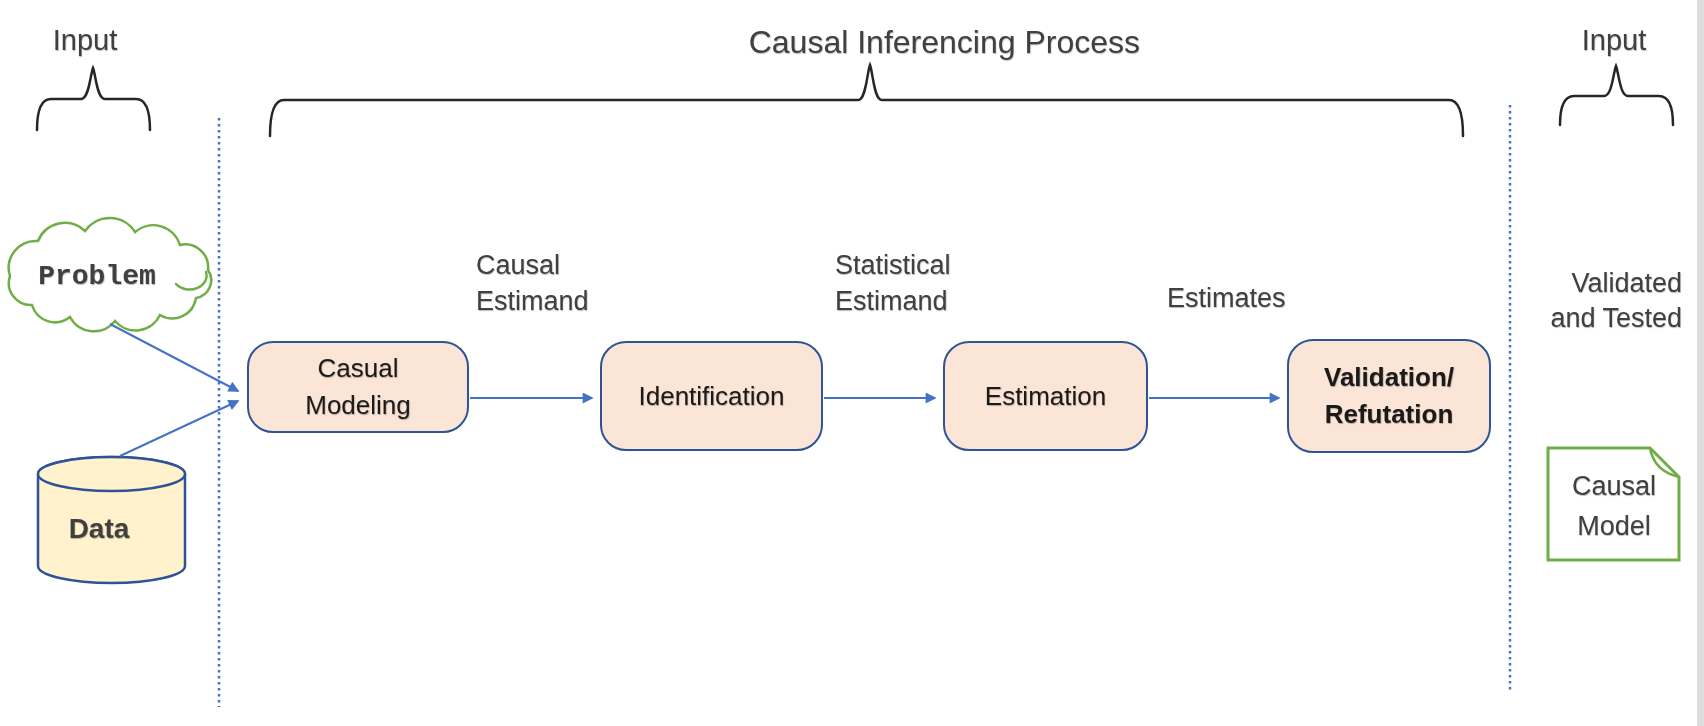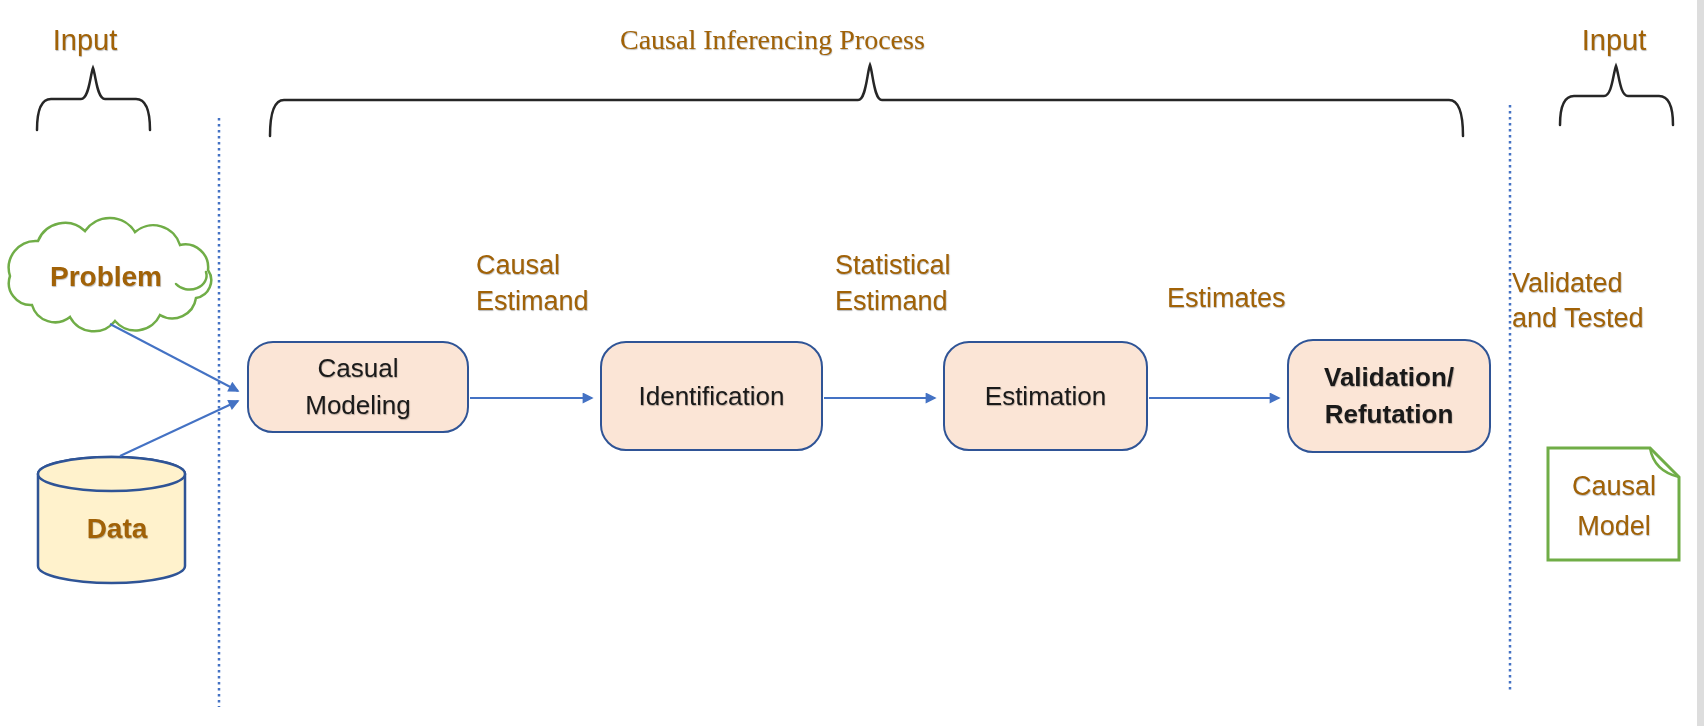--- a/index.html
+++ b/index.html
@@ -4,26 +4,26 @@
 <style>
   html,body { margin:0; padding:0; background:#ffffff; }
   #canvas {
     position:relative; width:1704px; height:726px;
     background:#ffffff; overflow:hidden;
     font-family:"Liberation Sans", sans-serif;
     color:#1a1a1a;
   }
   #shapes { position:absolute; left:0; top:0; width:1704px; height:726px; }
   .lbl {
-    position:absolute; white-space:pre-line; color:#a16207;
+    position:absolute; white-space:pre-line; color:#404040;
     text-shadow:0.6px 0.9px 1px rgba(0,0,0,0.28);
     line-height:1.3;
   }
   .section-lbl { font-size:29px; text-align:center; }
-  .title-lbl   { font-size:28px; text-align:left;font-family:Liberation Serif, serif; }
+  .title-lbl   { font-size:32px; text-align:right; }
   .flow-lbl    { font-size:27px; line-height:36px; text-align:left; }
   .shape-lbl   { font-weight:bold; font-size:28px; text-align:center; }
   .step-box {
     position:absolute; background:#FBE5D6; border:2.5px solid #2F5496;
     border-radius:26px; display:flex; align-items:center; justify-content:center;
     text-align:center; box-sizing:border-box;
   }
   .step-box .step-label {
     font-size:26px; line-height:37px; white-space:pre-line;
     text-shadow:0.6px 0.9px 1px rgba(0,0,0,0.28);
@@ -64,22 +64,22 @@
     <line x1="120" y1="456" x2="238" y2="401" stroke="#4472C4" stroke-width="2" marker-end="url(#ah)"></line>
     <line x1="470" y1="398" x2="592" y2="398" stroke="#4472C4" stroke-width="2" marker-end="url(#ah)"></line>
     <line x1="824" y1="398" x2="935" y2="398" stroke="#4472C4" stroke-width="2" marker-end="url(#ah)"></line>
     <line x1="1149" y1="398" x2="1279" y2="398" stroke="#4472C4" stroke-width="2" marker-end="url(#ah)"></line>
   </svg>
 
   <div class="lbl section-lbl" style="left:33px; top:22px; width:104px;">Input</div>
   <div class="lbl title-lbl" style="left:620px; top:22px; width:520px;">Causal Inferencing Process</div>
   <div class="lbl section-lbl" style="left:1552px; top:22px; width:124px;">Input</div>
 
-  <div class="lbl shape-lbl" style="left:31px; top:259px; width:150px;">Problem</div>
-  <div class="lbl shape-lbl" style="left:57px; top:511px; width:120px;">Data</div>
+  <div class="lbl shape-lbl" style="left:22px; top:259px; width:150px;font-family:Liberation Mono, monospace;">Problem</div>
+  <div class="lbl shape-lbl" style="left:39px; top:511px; width:120px;">Data</div>
 
   <div class="step-box" style="left:247px; top:341px; width:222px; height:92px;">
     <span class="step-label">Casual
 Modeling</span>
   </div>
   <div class="step-box" style="left:943px; top:341px; width:205px; height:110px;">
     <span class="step-label">Estimation</span>
   </div>
   <div class="step-box" style="left:600px; top:341px; width:223px; height:110px;">
     <span class="step-label">Identification</span>
@@ -88,19 +88,19 @@
     <span class="step-label">Validation/
 Refutation</span>
   </div>
 
   <div class="lbl flow-lbl" style="left:476px; top:247px;">Causal
 Estimand</div>
   <div class="lbl flow-lbl" style="left:835px; top:247px;">Statistical
 Estimand</div>
   <div class="lbl flow-lbl" style="left:1167px; top:280px;">Estimates</div>
 
-  <div class="lbl flow-lbl" style="left:1512px; top:266px; width:170px; text-align:left; line-height:35px;">Validated
+  <div class="lbl flow-lbl" style="left:1512px; top:266px; width:170px; text-align:right; line-height:35px;">Validated
 and Tested</div>
   <div class="lbl flow-lbl" style="left:1551px; top:466px; width:126px; text-align:center; line-height:40px;">Causal
 Model</div>
 
   <div class="right-strip"></div>
 </div>
 
 </body></html>

